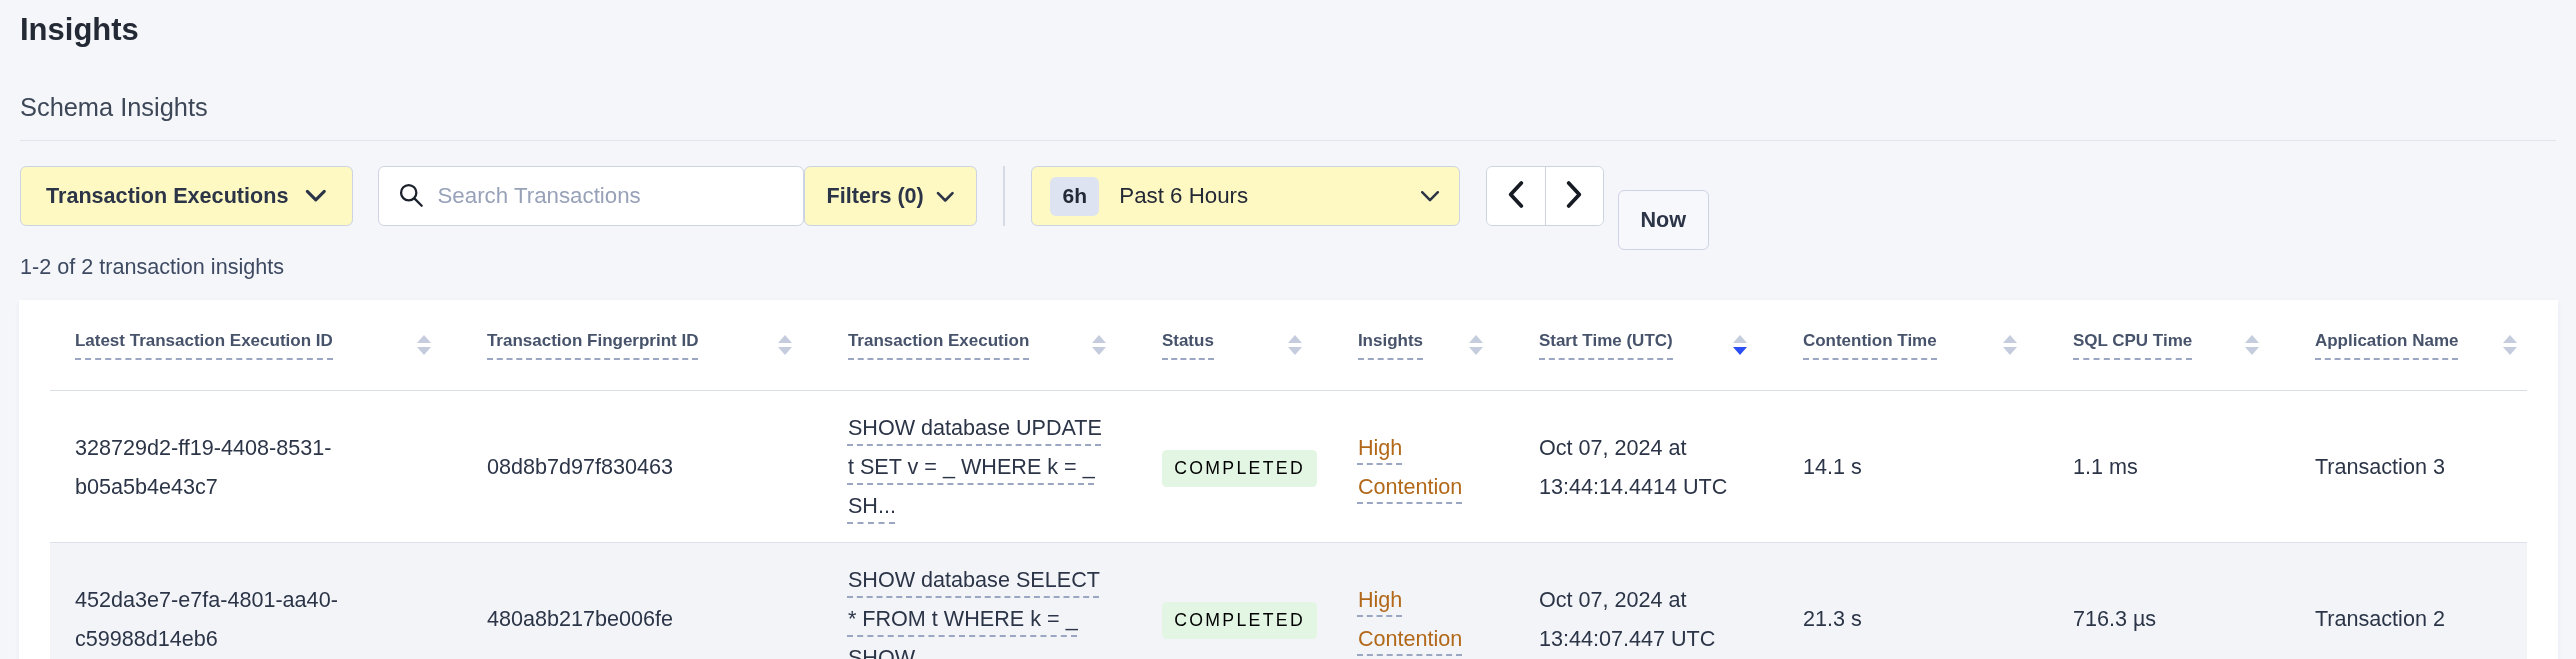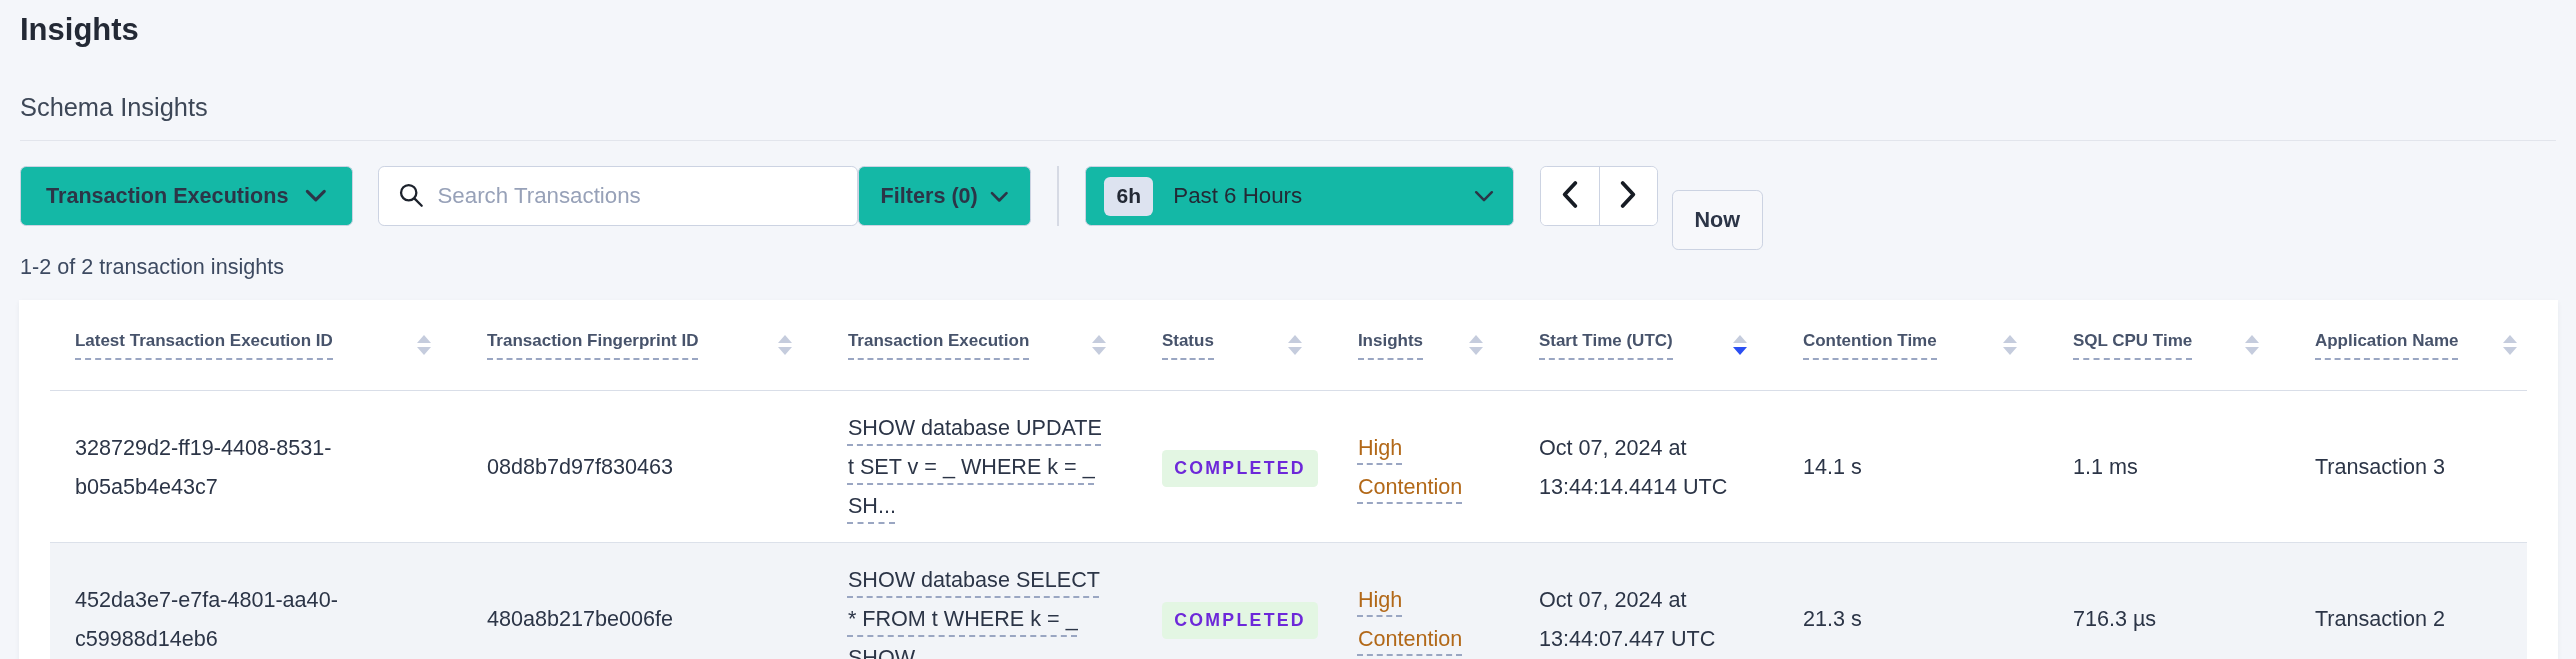--- a/index.html
+++ b/index.html
@@ -25,28 +25,28 @@
     font-size: 25.4px; color: #3d4757;
     padding-bottom: 15.4px; cursor: pointer;
     border-bottom: 4.6px solid transparent; margin-bottom: -1.5px;
   }
   .tab.active { color: #2b4ff2; font-weight: 700; border-bottom-color: #2b4ff2; }
 
   
   .toolbar { display: flex; align-items: center; margin: 25px 20px 0 20px; height: 60px; }
   .btn {
     display: flex; align-items: center; height: 60px;
-    background: #14b8a6; border: 1.5px solid #ccd3e2; border-radius: 6.2px;
+    background: #fef9c3; border: 1.5px solid #ccd3e2; border-radius: 6.2px;
     font-size: 21.6px; font-weight: 700; color: #2c3547; cursor: pointer;
     font-family: "Liberation Sans", sans-serif;
   }
   .btn-dropdown { padding: 0 25px; gap: 17px; }
   .searchbox {
     display: flex; align-items: center; gap: 14px;
-    width: 480px; height: 60px; margin-left: 25px; padding: 0 18.5px;
+    width: 426px; height: 60px; margin-left: 25px; padding: 0 18.5px;
     background: #fff; border: 1.5px solid #ccd3e2; border-radius: 6.2px;
   }
   .searchbox input {
     flex: 1; border: none; outline: none; font-size: 22.3px;
     font-family: "Liberation Sans", sans-serif; color: #2c3547; background: transparent;
   }
   .searchbox input::placeholder { color: #97a1b8; }
   .btn-filters { padding: 0 21.6px; gap: 12.3px; }
   .toolbar-divider { width: 1.5px; height: 60px; background: #d6dae4; margin: 0 26px; }
   .btn-timerange { width: 429px; padding: 0 18.5px; gap: 20px; font-weight: 400; }
@@ -103,22 +103,22 @@
     color: #2c3547; cursor: pointer;
     text-decoration: underline dashed; text-decoration-color: #9aa6c2;
     text-decoration-thickness: 1.5px; text-underline-offset: 8.5px;
   }
   .insight-link {
     color: #b26818; cursor: pointer;
     text-decoration: underline dashed; text-decoration-color: #9aa6c2;
     text-decoration-thickness: 1.5px; text-underline-offset: 8.5px;
   }
   .badge {
-    display: inline-block; background: #e3f6e3; color: #6d28d9;
-    font-size: 17.7px; font-weight: 700; letter-spacing: 2.3px;
+    display: inline-block; background: #e3f6e3; color: #000000;
+    font-size: 17.7px; font-weight: 400; letter-spacing: 2.3px;
     padding: 7.7px 12.3px; border-radius: 4.6px; line-height: normal;
   }
 </style>
 </head>
 <body>
 
 <div class="page">
 
   <div class="page-title">Insights</div>
 

